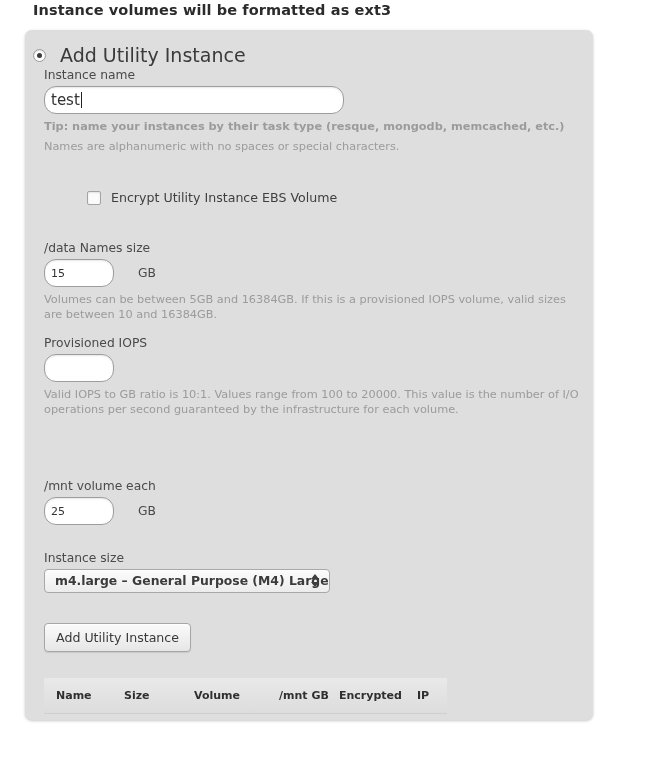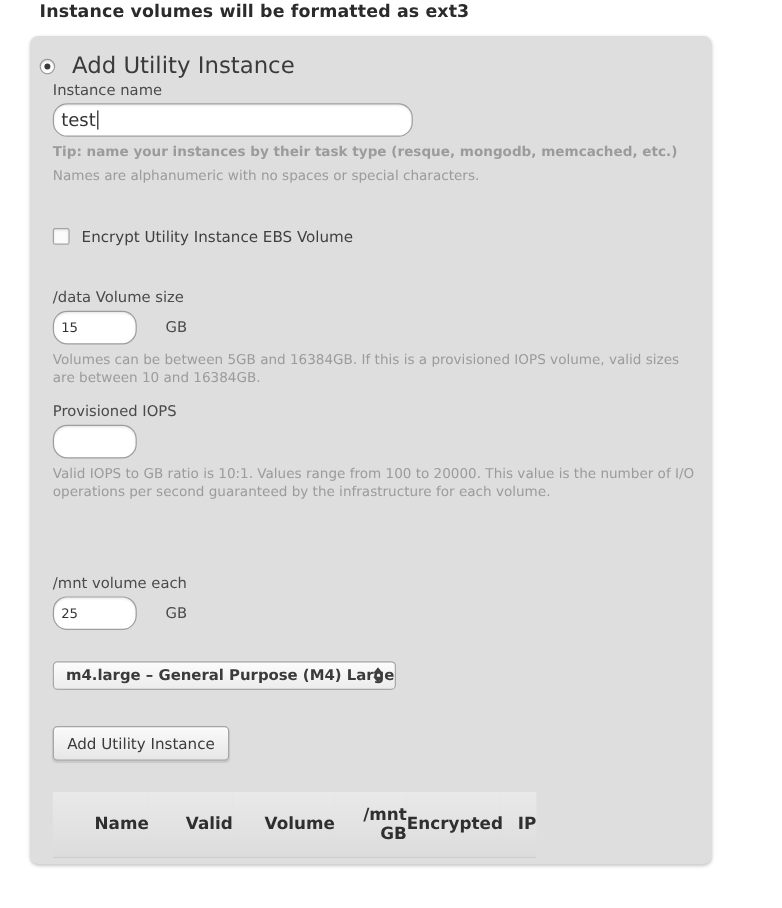--- a/index.html
+++ b/index.html
@@ -146,20 +146,22 @@
   }
 
   .inline-row {
     display: flex;
     align-items: center;
   }
 
   
   .checkbox-row {
     display: flex;
+    align-items: center;
+    margin-left: 43px;
   }
   .checkbox {
     width: 14px;
     height: 14px;
     background: #fbfbfb;
     border: 1px solid #a3a3a3;
     border-radius: 2px;
     box-shadow: inset 0 1px 2px rgba(0,0,0,0.10);
     box-sizing: border-box;
     flex: none;
@@ -235,24 +237,24 @@
   
   .inst-table {
     border-collapse: collapse;
     width: 395px;
     table-layout: fixed;
   }
   .inst-table thead tr {
     background: linear-gradient(to bottom, #e9e9e9 0%, #dcdcdc 100%);
   }
   .inst-table th {
-    font-size: 14px;
+    font-size: 11px;
     font-weight: bold;
     color: #2f2f2f;
-    text-align: right;
+    text-align: left;
     padding: 11px 0 11px 0;
     vertical-align: middle;
     border-bottom: 1px solid #cfcfcf;
   }
   .inst-table th.c-name   { width: 68px; padding-left: 12px; }
   .inst-table th.c-size   { width: 70px; }
   .inst-table th.c-volume { width: 85px; }
   .inst-table th.c-mnt    { width: 60px; }
   .inst-table th.c-enc    { width: 78px; }
   .inst-table th.c-ip     { width: 30px; }
@@ -288,21 +290,21 @@
 
     
     <div class="checkbox-row">
       <span class="checkbox"></span>
       <span class="checkbox-label">Encrypt Utility Instance EBS Volume</span>
     </div>
 
     <div class="spacer-lg"></div>
 
     
-    <div class="field-label">/data Volume size</div>
+    <div class="field-label">/data Names size</div>
     <div class="inline-row">
       <input class="text-input num-input" type="text" value="15" style="">
       <span class="unit">GB</span>
     </div>
     <div class="hint">Volumes can be between 5GB and 16384GB. If this is a provisioned IOPS volume, valid sizes are between 10 and 16384GB.</div>
 
     <div class="spacer-sm"></div>
 
     
     <div class="field-label">Provisioned IOPS</div>
@@ -317,41 +319,42 @@
     
     <div class="field-label">/mnt volume each</div>
     <div class="inline-row">
       <input class="text-input num-input" type="text" value="25" style="">
       <span class="unit">GB</span>
     </div>
 
     <div class="spacer-md"></div>
 
     
+    <div class="field-label">Instance size</div>
     <div class="select-box">
       <span class="select-value">m4.large – General Purpose (M4) Large</span>
       <span class="select-arrows">
         <span class="up"></span>
         <span class="down"></span>
       </span>
     </div>
 
     <div class="spacer-md"></div>
 
     
     <button class="btn">Add Utility Instance</button>
 
     <div class="spacer-md"></div>
 
     
     <table class="inst-table">
       <thead>
         <tr>
           <th class="c-name">Name</th>
-          <th class="c-size">Valid</th>
+          <th class="c-size">Size</th>
           <th class="c-volume">Volume</th>
           <th class="c-mnt">/mnt GB</th>
           <th class="c-enc">Encrypted</th>
           <th class="c-ip">IP</th>
         </tr>
       </thead>
       <tbody></tbody>
     </table>
 
   </div>

